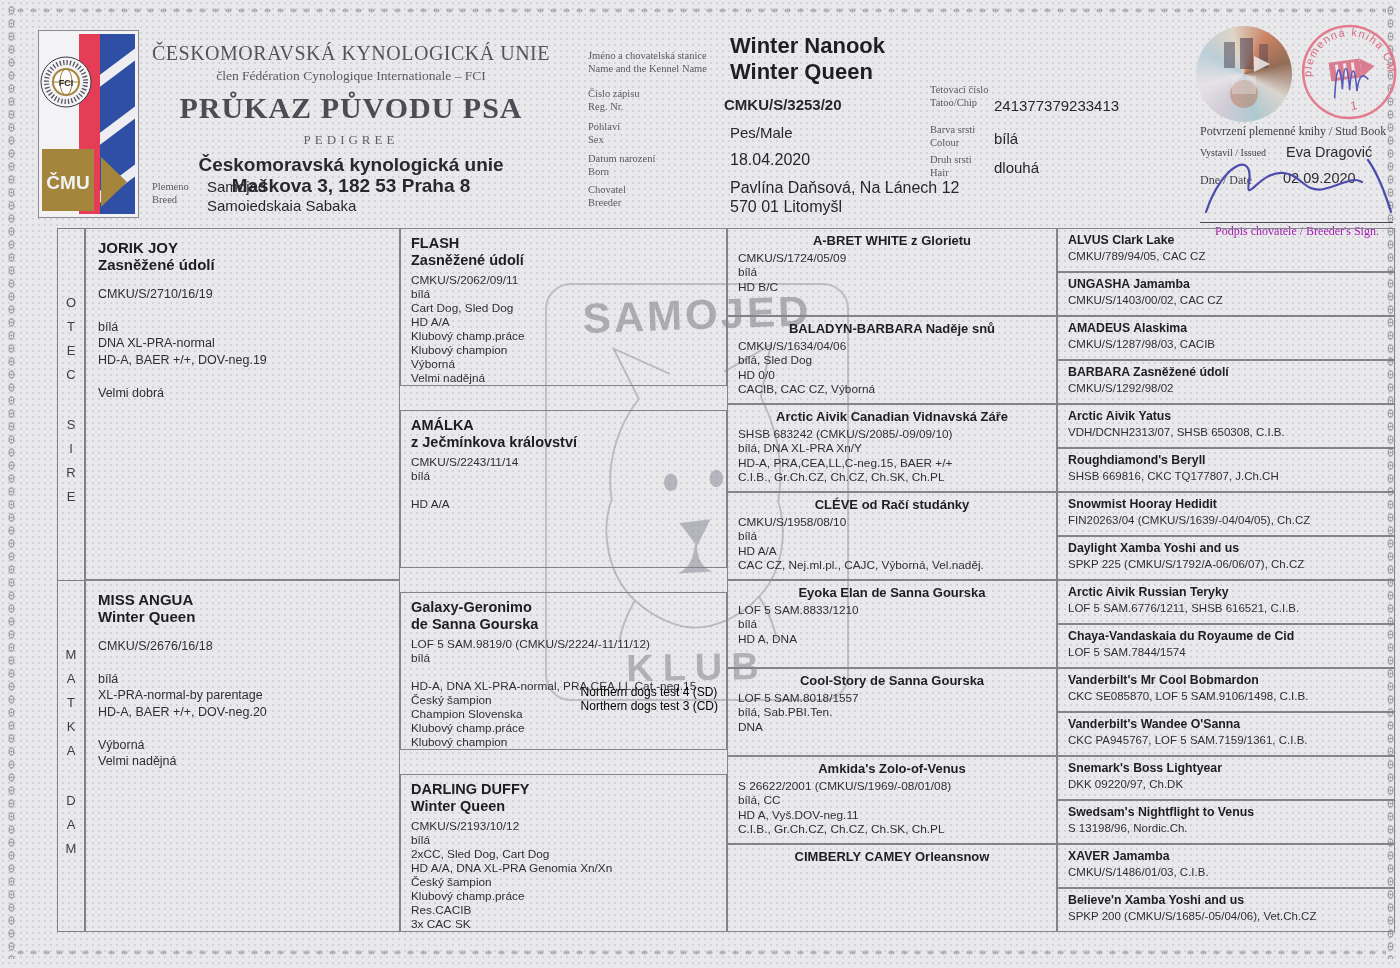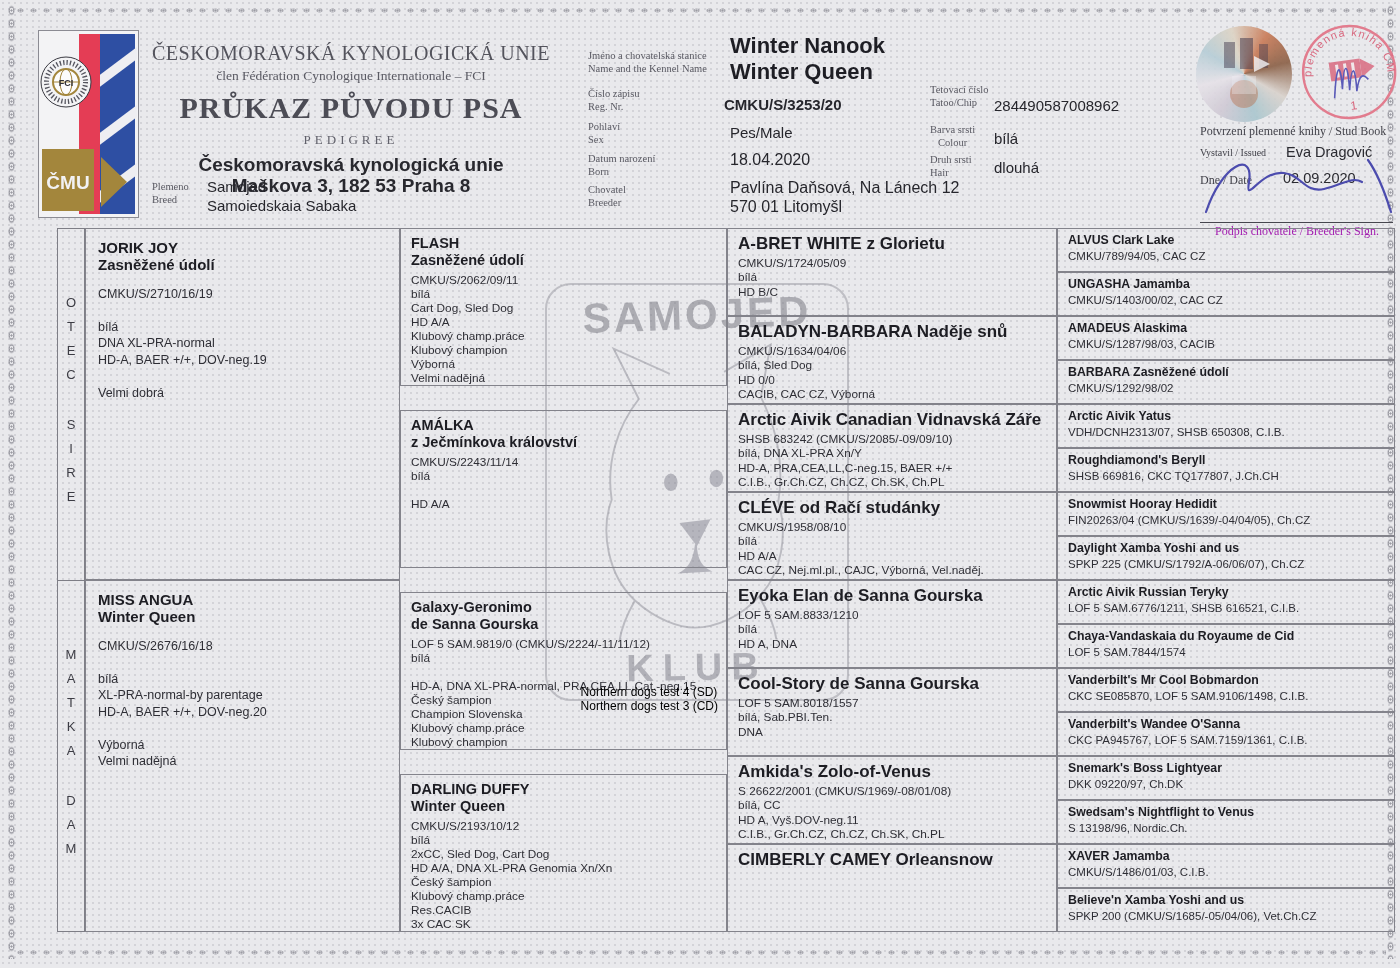--- a/index.html
+++ b/index.html
@@ -39,21 +39,21 @@
   .cell{flex:1 1 0;box-sizing:border-box;border:1px solid #83838b;position:relative;overflow:hidden;background:rgba(0,0,0,0);}
   .c1 .cell{padding:10px 12px;}
   .c2 .cell{padding:6px 10px;}
   .c3 .cell{padding:5px 10px;}
   .c4 .cell{padding:4px 10px;}
   .half{flex:1 1 0;display:flex;flex-direction:column;align-items:center;justify-content:center;gap:26px;}
   .vword{writing-mode:vertical-rl;text-orientation:upright;letter-spacing:9px;
          font:13px "Liberation Sans",sans-serif;color:#3c3c44;}
   .cname{font:bold 15px/1.15 "Liberation Sans",sans-serif;color:#1d1d23;margin-bottom:12px;}
   .c2 .cname{font-size:14.5px;margin-bottom:5px;}
-  .c3 .cname{font-size:17px;margin-bottom:2px;}
+  .c3 .cname{font-size:13px;margin-bottom:2px;text-align:center;}
   .c4 .cname{font-size:12.3px;line-height:15px;margin-bottom:1px;}
   .cdet{font:12.5px/16.5px "Liberation Sans",sans-serif;color:#2e2e35;}
   .c2 .cdet{font-size:11.8px;line-height:14px;}
   .c3 .cdet{font-size:11.8px;line-height:14.5px;}
   .c4 .cdet{font-size:11.5px;line-height:14px;}
   .notes{position:absolute;right:8px;top:92px;font:12px/14px "Liberation Sans",sans-serif;color:#000000;}
   
   #wm{left:545px;top:283px;width:300px;height:414px;z-index:1;
       border:2.5px solid rgba(150,150,158,.5);border-radius:26px;}
   .wm-top{position:absolute;top:6px;left:0;width:100%;text-align:center;
@@ -132,22 +132,22 @@
   <div class="abs dog-name pre" style="left:730px;top:33px;z-index:2;">Winter Nanook
 Winter Queen</div>
   <div class="abs val" style="left:724px;top:96px;font-weight:bold;">CMKU/S/3253/20</div>
   <div class="abs val" style="left:730px;top:124px;">Pes/Male</div>
   <div class="abs val" style="left:730px;top:150px;font-size:16px;">18.04.2020</div>
   <div class="abs val pre" style="left:730px;top:178px;font-size:16px;line-height:19px;">Pavlína Daňsová, Na Lánech 12
 570 01 Litomyšl</div>
 
   <div class="abs lbl pre" style="left:930px;top:84px;">Tetovací číslo
 Tatoo/Chip</div>
-  <div class="abs val" style="left:994px;top:97px;">284490587008962</div>
-  <div class="abs lbl pre" style="left:930px;top:124px;text-align:center;">Barva srsti
+  <div class="abs val" style="left:994px;top:97px;">241377379233413</div>
+  <div class="abs lbl pre" style="left:930px;top:124px;">Barva srsti
 Colour</div>
   <div class="abs val" style="left:994px;top:130px;">bílá</div>
   <div class="abs lbl pre" style="left:930px;top:154px;">Druh srsti
 Hair</div>
   <div class="abs val" style="left:994px;top:159px;">dlouhá</div>
 
   <div class="abs" id="holo">
     <svg width="96" height="96" viewBox="0 0 96 96">
       <rect x="28" y="16" width="11" height="26" fill="rgba(55,45,65,.5)"></rect>
       <rect x="44" y="12" width="13" height="31" fill="rgba(55,45,65,.55)"></rect>

